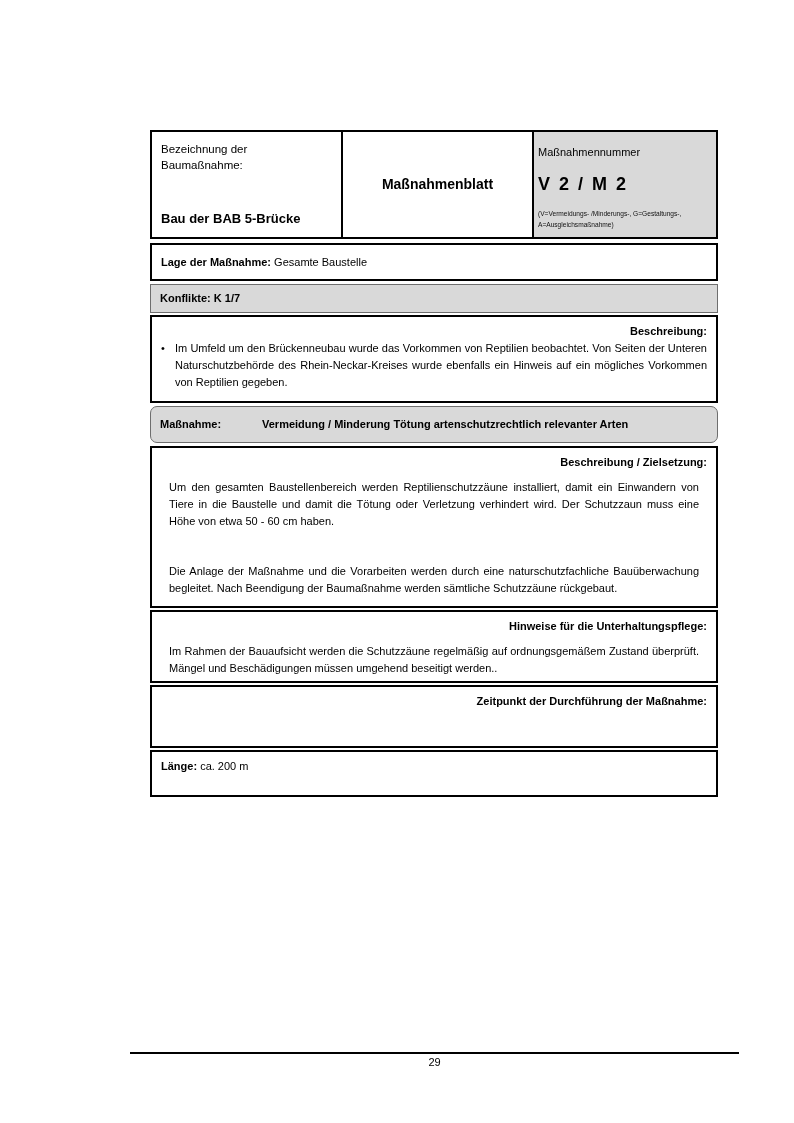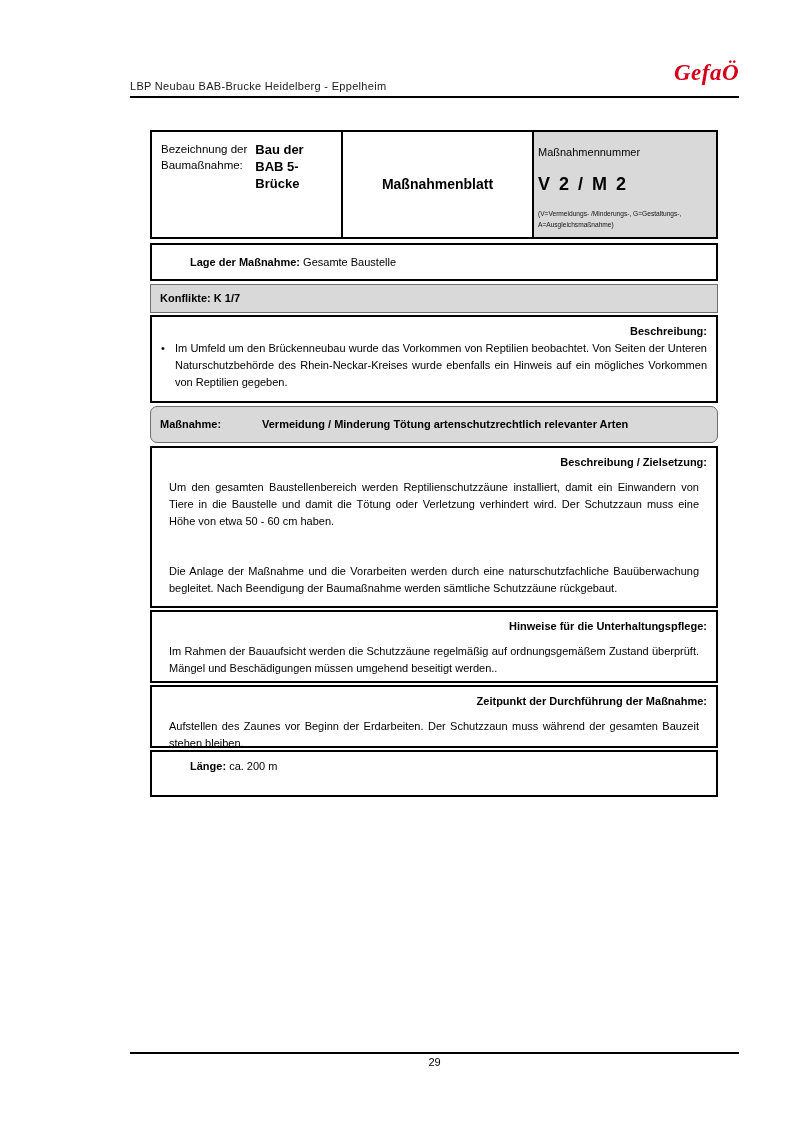--- a/index.html
+++ b/index.html
@@ -33,21 +33,21 @@
     font-size:11px;line-height:17px;
   }
   .box.gray{background:#d9d9d9;border-width:1px;border-color:#6e6e6e;}
   .pad{padding:6px 9px;}
   b,.b{font-weight:bold;text-align:right;}
 
   
   .head-table{top:0;height:109px;display:flex;padding:0;}
   .ht-cell{box-sizing:border-box;height:100%;}
   .ht-c1{width:191px;border-right:2px solid #000;padding:9px 9px 10px 9px;
-         display:flex;flex-direction:row;justify-content:space-between;}
+         display:flex;flex-direction:column;justify-content:space-between;}
   .ht-c1 .desig{font-size:11.5px;line-height:16px;}
   .ht-c1 .proj{font-size:13px;font-weight:bold;}
   .ht-c2{flex:1;border-right:2px solid #000;display:flex;align-items:center;justify-content:center;}
   .ht-c2 .sheet-title{font-size:14px;font-weight:bold;}
   .ht-c3{width:182px;background:#d9d9d9;text-align:left;
          display:flex;flex-direction:column;justify-content:space-between;
          padding:12px 4px 7px 4px;}
   .ht-c3 .num-label{font-size:11px;}
   .ht-c3 .num{font-size:18px;font-weight:bold;letter-spacing:2px;}
   .ht-c3 .legend{font-size:6.6px;line-height:11px;color:#111;}
@@ -59,39 +59,34 @@
   .row-massnahme{top:276px;height:37px;display:flex;align-items:center;font-weight:bold;border-radius:7px;}
   .row-zielsetzung{top:316px;height:162px;}
   .row-hinweise{top:480px;height:73px;}
   .row-zeitpunkt{top:555px;height:63px;}
   .row-laenge{top:620px;height:47px;}
 
   .jpar{text-align:justify;margin:8px;}
   .bullet-line{display:flex;}
   .bullet-dot{width:14px;flex:0 0 14px;text-align:left;}
   .bullet-text{flex:1;text-align:justify;}
-  .label-inline{font-weight:bold;margin-left:29px;}
+  .label-inline{font-weight:bold;}
   .ms-label{width:102px;flex:0 0 102px;}
   .spacer{height:17px;}
 
   
   .running-footer{position:absolute;left:130px;top:1052px;width:609px;}
   .rf-rule{width:100%;height:2px;background:#000;}
   .rf-page{text-align:center;font-size:11px;margin-top:2px;}
 </style>
 </head>
 <body>
 
 <div class="page">
 
-  <div class="running-header">
-    <span class="rh-project">LBP Neubau BAB-Brucke Heidelberg - Eppelheim</span>
-    <span class="rh-logo">GefaÖ</span>
-    <div class="rh-rule"></div>
-  </div>
 
   <div class="sheet">
 
     <div class="box head-table">
       <div class="ht-cell ht-c1">
         <div class="desig">Bezeichnung der Baumaßnahme:</div>
         <div class="proj">Bau der BAB 5-Brücke</div>
       </div>
       <div class="ht-cell ht-c2">
         <div class="sheet-title">Maßnahmenblatt</div>
@@ -140,21 +135,20 @@
       <p class="jpar">Die Anlage der Maßnahme und die Vorarbeiten werden durch eine naturschutzfachliche Bauüberwachung begleitet. Nach Beendigung der Baumaßnahme werden sämtliche Schutz­zäune rückgebaut.</p>
     </div>
 
     <div class="box row-hinweise pad">
       <div class="b">Hinweise für die Unterhaltungspflege:</div>
       <p class="jpar">Im Rahmen der Bauaufsicht werden die Schutzzäune regelmäßig auf ordnungsgemäßem Zu­stand überprüft. Mängel und Beschädigungen müssen umgehend beseitigt werden..</p>
     </div>
 
     <div class="box row-zeitpunkt pad">
       <div class="b">Zeitpunkt der Durchführung der Maßnahme:</div>
-      <p class="jpar">Aufstellen des Zaunes vor Beginn der Erdarbeiten. Der Schutzzaun muss während der ge­samten Bauzeit stehen bleiben.</p>
     </div>
 
     <div class="box row-laenge pad">
       <span>
         <span class="label-inline">Länge:</span>
         <span>ca. 200 m</span>
       </span>
     </div>
 
   </div>

